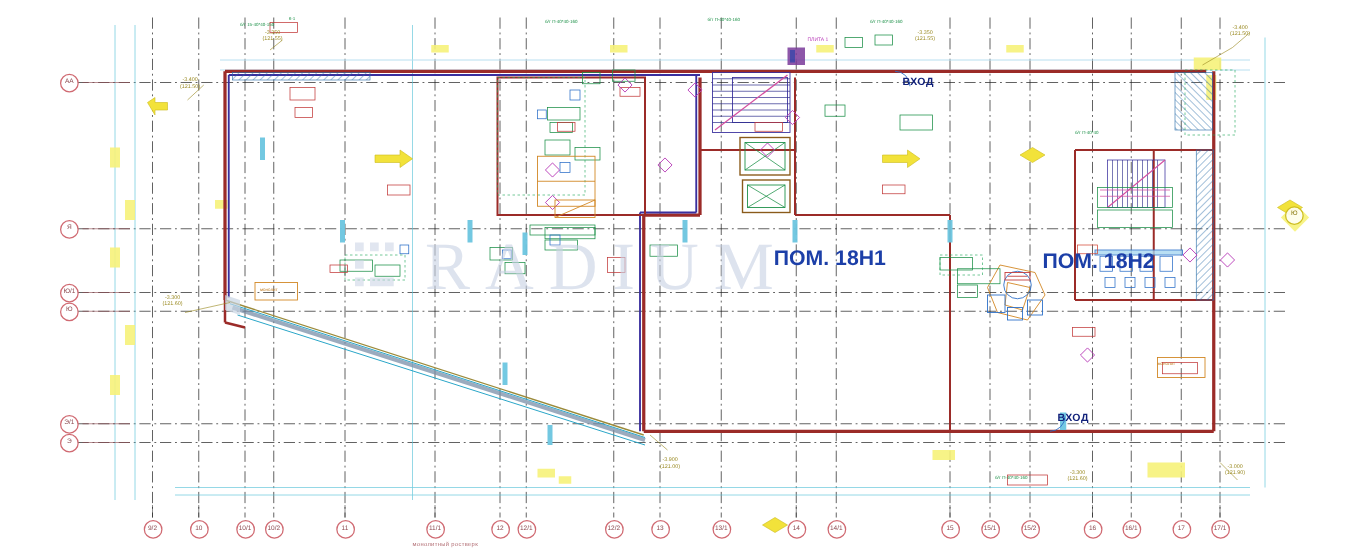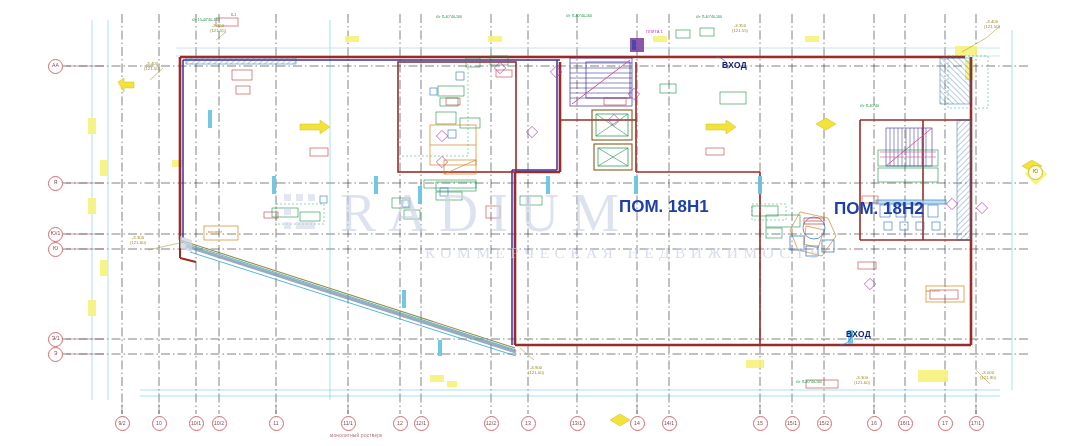--- a/index.html
+++ b/index.html
@@ -494,21 +494,20 @@
   <div id="watermark">
     <div class="wm-mark">
       <i style="left:0;top:4px;width:7px;height:7px"></i>
       <i style="left:12px;top:4px;width:7px;height:7px"></i>
       <i style="left:24px;top:4px;width:7px;height:7px"></i>
       <i style="left:0;top:18px;width:7px;height:7px"></i>
       <i style="left:0;top:32px;width:7px;height:7px"></i>
       <i style="left:12px;top:32px;width:19px;height:7px"></i>
     </div>
     <div class="wm-brand">RADIUM</div>
-    <div class="wm-sub">КОММЕРЧЕСКАЯ НЕДВИЖИМОСТЬ</div>
   </div>
 
   <div class="room-label" style="left:619px; top:197px;">ПОМ. 18Н1</div>
   <div class="room-label" style="left:796px; top:199px;margin-left:38px;">ПОМ. 18Н2</div>
 
   <div class="entrance-label" style="left:722px; top:60px;">ВХОД</div>
   <div class="entrance-label" style="left:846px; top:329px;">ВХОД</div>
 
   <div class="bubble h" style="left:114.5px; top:416px;">9/2</div>
   <div class="bubble h" style="left:151.5px; top:416px;">10</div>

